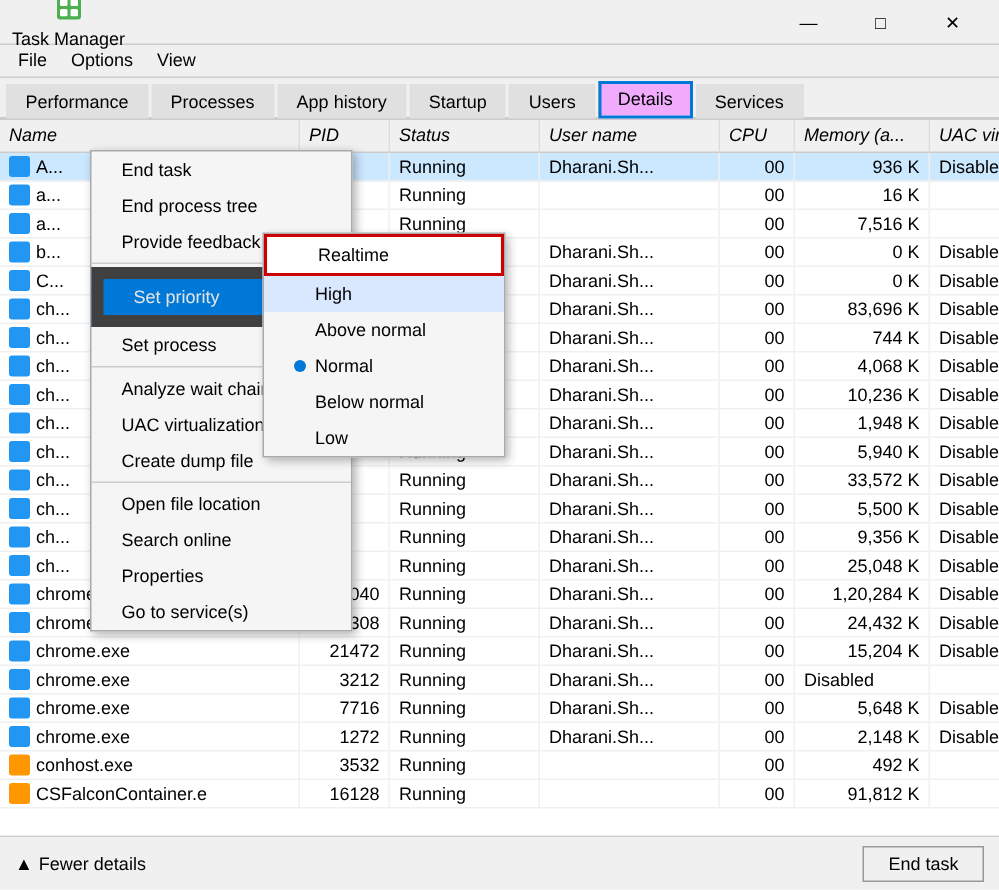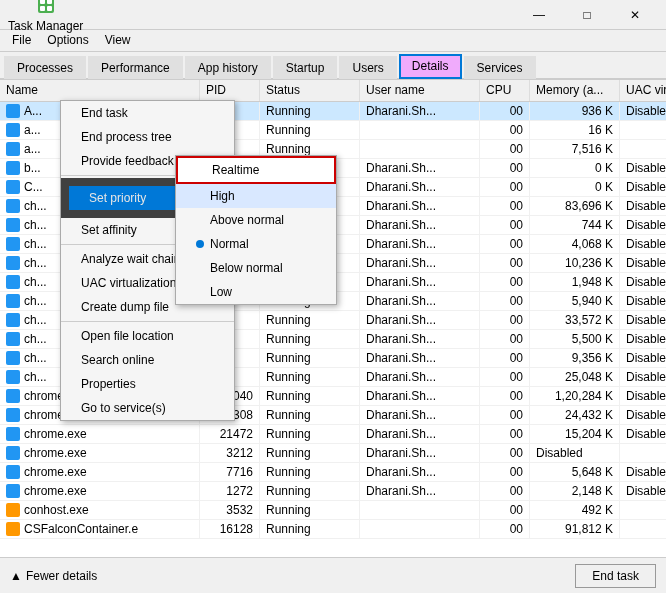--- a/index.html
+++ b/index.html
@@ -76,20 +76,21 @@
       height: 22px;
     }
     .th {
       padding: 3px 6px;
       font-size: 12px;
       border-right: 1px solid #ddd;
       cursor: pointer;
       white-space: nowrap;
       overflow: hidden;
       text-overflow: ellipsis;
+      font-style: italic;
     }
 
     .table-body { overflow-y: auto; height: calc(100% - 22px); position: relative; }
     .table-row {
       display: grid;
       grid-template-columns: 200px 60px 100px 120px 50px 90px 110px;
       border-bottom: 1px solid #f0f0f0;
       height: 19px;
     }
     .table-row.selected { background: #cce8ff; }
@@ -219,22 +220,22 @@
     </div>
   </div>
 
   <div class="menu-bar">
     <span class="menu-item">File</span>
     <span class="menu-item">Options</span>
     <span class="menu-item">View</span>
   </div>
 
   <div class="tabs">
+    <div class="tab">Performance</div>
     <div class="tab">Processes</div>
-    <div class="tab">Performance</div>
     <div class="tab">App history</div>
     <div class="tab">Startup</div>
     <div class="tab">Users</div>
     <div class="tab active">Details</div>
     <div class="tab">Services</div>
   </div>
 
   <div class="content">
 
     <div class="table-header">
@@ -459,21 +460,21 @@
 
     <div class="context-menu">
       <div class="ctx-item">End task</div>
       <div class="ctx-item">End process tree</div>
       <div class="ctx-item">Provide feedback</div>
       <div class="ctx-divider"></div>
       <div class="ctx-item highlighted">
         Set priority
         <span class="submenu-arrow">▶</span>
       </div>
-      <div class="ctx-item">Set affinity</div>
+      <div class="ctx-item">Set process</div>
       <div class="ctx-divider"></div>
       <div class="ctx-item">Analyze wait chain</div>
       <div class="ctx-item">UAC virtualization</div>
       <div class="ctx-item">Create dump file</div>
       <div class="ctx-divider"></div>
       <div class="ctx-item">Open file location</div>
       <div class="ctx-item">Search online</div>
       <div class="ctx-item">Properties</div>
       <div class="ctx-item">Go to service(s)</div>
     </div>

